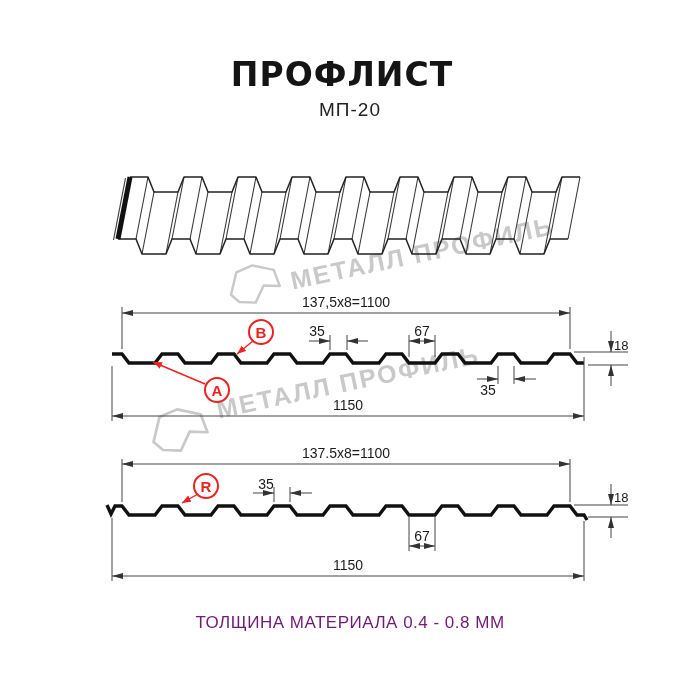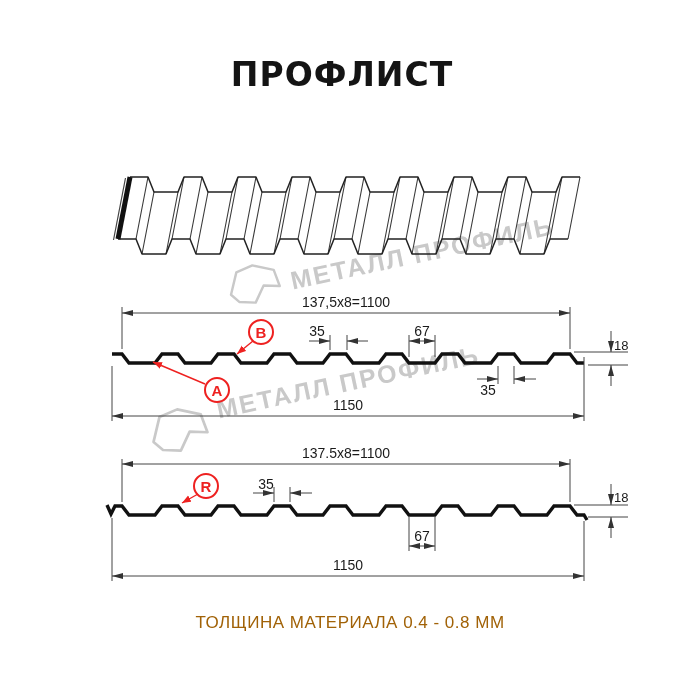--- a/index.html
+++ b/index.html
@@ -4,21 +4,21 @@
 <style>
   html,body{margin:0;padding:0;background:#fff;}
   .canvas{position:relative;width:700px;height:700px;background:#fff;overflow:hidden;
           font-family:"Liberation Sans",sans-serif;}
   .title{position:absolute;left:0;top:55px;width:684px;text-align:center;
          font-family:"DejaVu Sans",sans-serif;font-weight:bold;font-size:33px;
          letter-spacing:1px;color:#141414;}
   .subtitle{position:absolute;left:0;top:99px;width:700px;text-align:center;
             font-size:19px;letter-spacing:1px;color:#222;}
   .footer{position:absolute;left:0;top:613px;width:700px;text-align:center;
-          font-size:17px;letter-spacing:.5px;color:#a16207;}
+          font-size:17px;letter-spacing:.5px;color:#701a75;}
   .wm{position:absolute;color:#c9c9c9;font-weight:bold;font-size:25px;letter-spacing:2px;
       white-space:nowrap;transform:rotate(-12deg);transform-origin:left top;user-select:none;}
   .wmlogo{position:absolute;}
   .redlbl{position:absolute;width:26px;height:26px;border:2.5px solid #ee2120;border-radius:50%;
           color:#ee2120;font-size:15px;font-weight:bold;display:flex;align-items:center;
           justify-content:center;background:transparent;box-sizing:border-box;}
   svg.layer{position:absolute;left:0;top:0;}
   text{font-family:"Liberation Sans",sans-serif;font-size:14px;fill:#1a1a1a;}
   text.small{font-size:13px;}
 </style>
@@ -130,19 +130,20 @@
       <text x="422" y="541" text-anchor="middle">67</text>
       <text class="small" x="614" y="502">18</text>
       <text x="348" y="570" text-anchor="middle">1150</text>
       <g stroke="#ee2120" stroke-width="1.4">
         <line x1="198" y1="494" x2="182" y2="503" marker-end="url(#arrR)"></line>
       </g>
     </g>
   </svg>
 
   <div class="title">ПРОФЛИСТ</div>
+  <div class="subtitle">МП-20</div>
 
   <div class="redlbl" style="left:204px;top:377px">A</div>
   <div class="redlbl" style="left:248px;top:319px">B</div>
   <div class="redlbl" style="left:193px;top:473px">R</div>
 
   <div class="footer">ТОЛЩИНА МАТЕРИАЛА 0.4 - 0.8 ММ</div>
 </div>
 
 </body></html>

